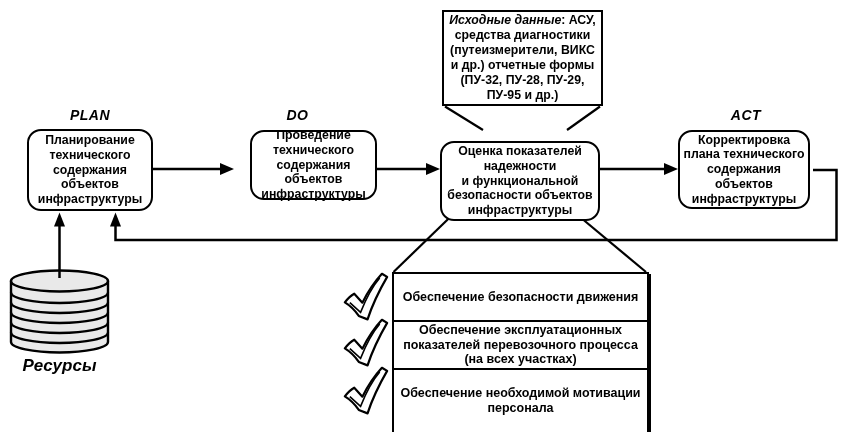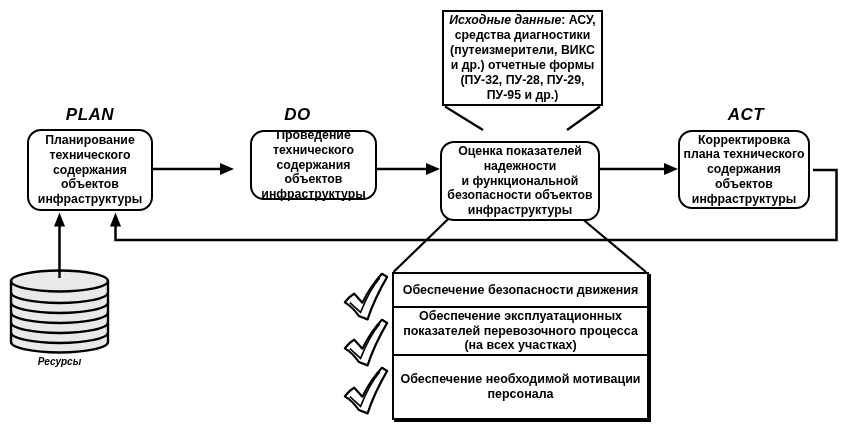--- a/index.html
+++ b/index.html
@@ -10,21 +10,21 @@
     color: #000;
     font-family: "Liberation Sans", sans-serif;
     overflow: hidden;
   }
   .layer { position: absolute; left: 0; top: 0; }
   .phase-label {
     position: absolute;
     height: 26px; line-height: 26px;
     text-align: center;
     font-weight: bold; font-style: italic;
-    font-size: 17px; letter-spacing: 0.5px;
+    font-size: 14px; letter-spacing: 0.5px;
     white-space: nowrap;
   }
   .node {
     position: absolute;
     box-sizing: border-box;
     border: 2.5px solid #000;
     border-radius: 14px;
     background: #fff;
     display: flex; align-items: center; justify-content: center;
     text-align: center;
@@ -62,30 +62,30 @@
     background: #fff;
     box-shadow: 2px 2px 0 #000;
   }
   .outcome-cell {
     box-sizing: border-box;
     display: flex; align-items: center; justify-content: center;
     text-align: center;
     font-weight: bold; font-size: 12.5px; line-height: 14.6px;
     white-space: pre-line;
     padding: 0 4px;
-    height: 32px;
+    height: 46px;
   }
   .outcome-cell + .outcome-cell { border-top: 2px solid #000; }
   .outcome-cell:nth-child(2) { height: 48px; }
   .outcome-cell:nth-child(3) { height: 64px; }
   .resources-label {
     position: absolute;
     left: 8px; top: 356px; width: 103px;
     text-align: center;
-    font-weight: bold; font-style: italic; font-size: 10px;
+    font-weight: bold; font-style: italic; font-size: 17px;
   }
 </style>
 </head>
 <body>
 
 <div class="diagram">
 
   <svg class="layer" width="845" height="432" viewBox="0 0 845 432">
     <defs>
       <path id="tick" d="M2.5 27 C6 23 9 20.5 12.5 19 L20 28.5 C26.5 17.5 33.5 8.5 41.5 1 L46.5 4.5 C38 17 29.5 32 24 45.5 L15.5 41.5 C12 35.5 7.5 30.5 2.5 27 Z"></path>

